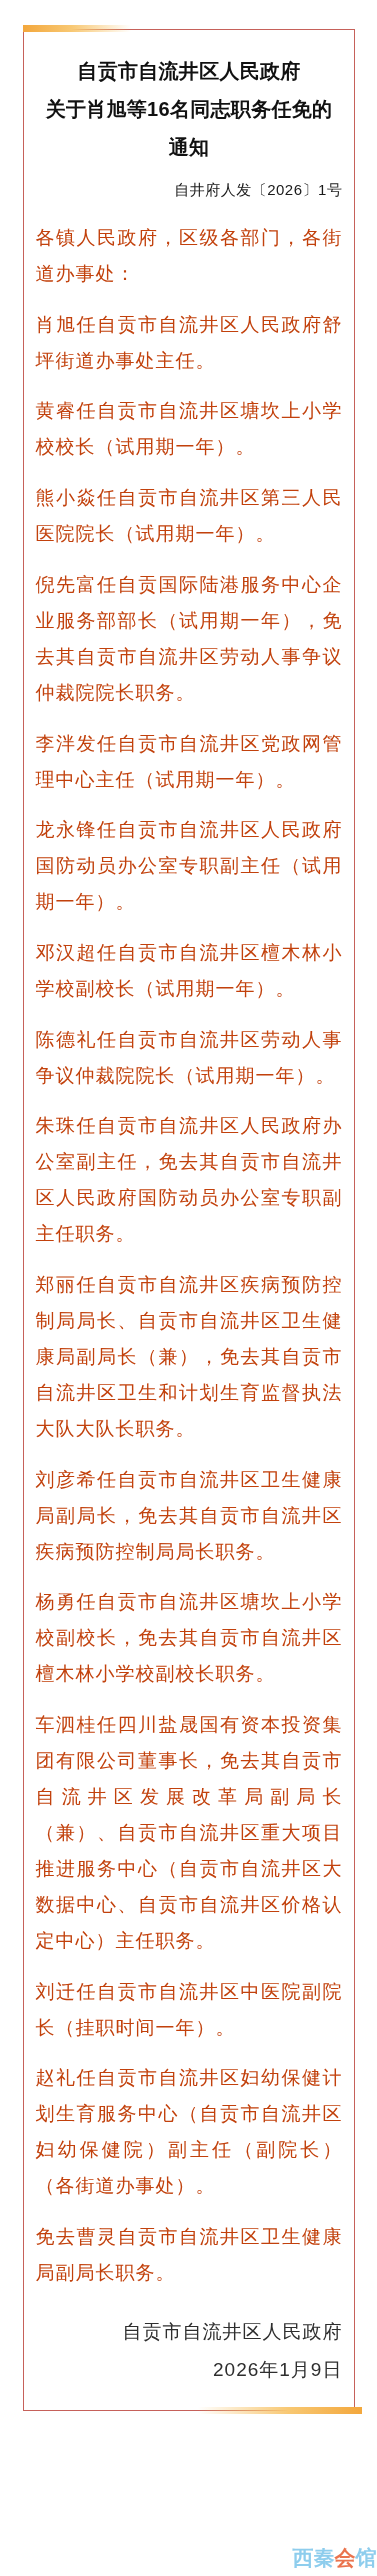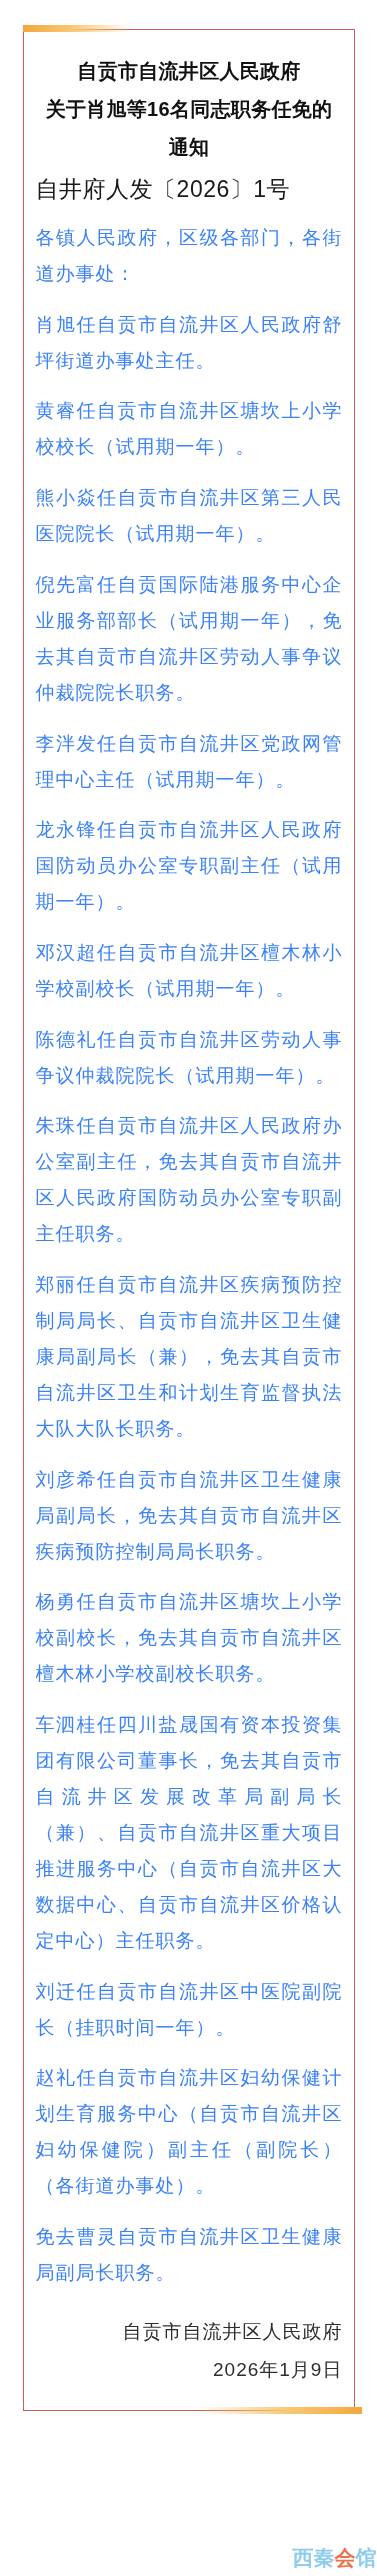--- a/index.html
+++ b/index.html
@@ -8,22 +8,22 @@
   .card{position:relative;margin:29px 22.6px 10px 22.6px;border:1px solid #c6615a;background:#ffffff;
         padding:22px 12px 21px 12px;box-sizing:border-box;}
   .accent{position:absolute;height:6.8px;pointer-events:none;}
   .accent-top{top:-4.7px;left:-1px;width:108px;
         background:linear-gradient(90deg,#f3a73c 0%,#f8c873 45%,rgba(248,200,115,0) 100%);}
   .accent-bottom{bottom:-3.7px;right:-7.3px;width:164px;
         background:linear-gradient(270deg,#f3a73c 0%,#f8c873 45%,rgba(248,200,115,0) 100%);}
   .title{margin:0 0 9.4px 0;text-align:center;font-weight:bold;color:#111111;
         font-size:20px;line-height:38px;letter-spacing:0.3px;}
   .title-line{display:block;}
-  .doc-no{text-align:left;font-size:23px;line-height:29px;color:#1a1a1a;margin:0 0 15.7px 0;letter-spacing:0.5px;}
-  .para{margin:0 0 14.7px 0;font-size:19px;line-height:36px;letter-spacing:1px;color:#3b82f6;
+  .doc-no{text-align:right;font-size:15px;line-height:29px;color:#1a1a1a;margin:0 0 15.7px 0;letter-spacing:0.5px;}
+  .para{margin:0 0 14.7px 0;font-size:19px;line-height:36px;letter-spacing:1px;color:#c2410c;
         text-align:justify;text-justify:inter-ideograph;}
   .appointments{margin:0;}
   .sign{margin-top:22px;text-align:right;font-size:19px;line-height:38px;letter-spacing:1px;color:#2e2e2e;}
   .watermark{position:absolute;right:1.6px;bottom:4.2px;font-size:21px;font-weight:bold;
         white-space:nowrap;opacity:0.92;letter-spacing:0;}
   .wm-char{text-shadow:0 0 2.6px rgba(255,255,255,0.85);}
 </style>
 </head>
 <body>
 

